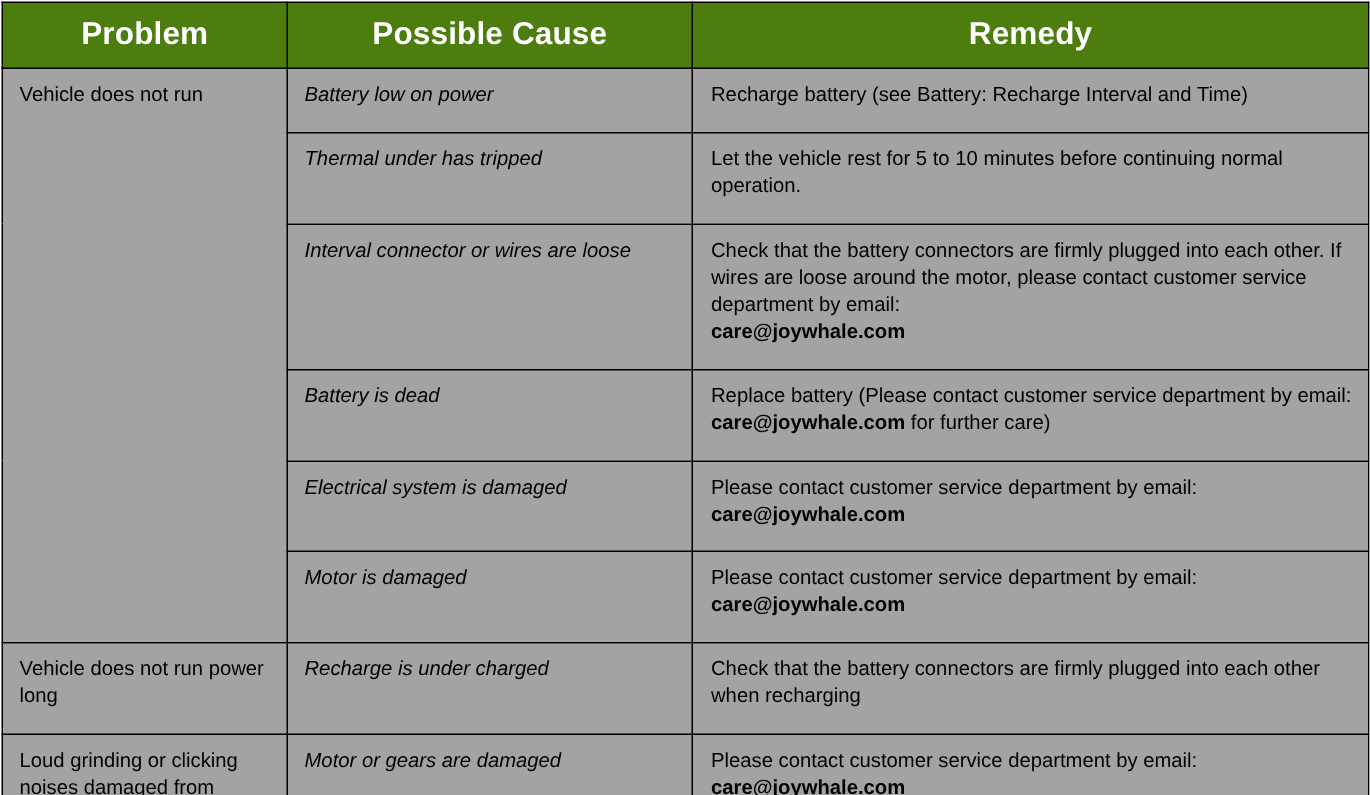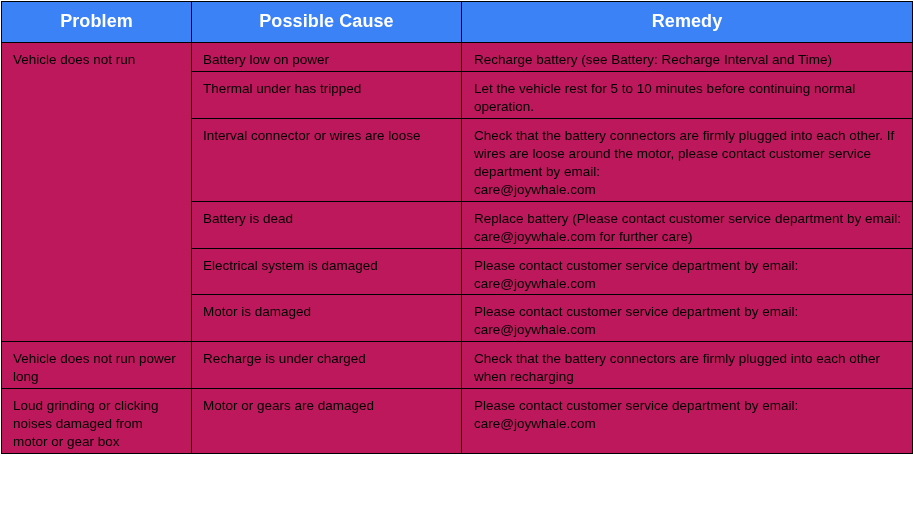--- a/index.html
+++ b/index.html
@@ -26,50 +26,51 @@
     margin: 1px 0 0 1px;
     table-layout: fixed;
   }
   table.troubleshoot th,
   table.troubleshoot td {
     border: 1px solid #000000;
     vertical-align: top;
     box-sizing: border-box;
   }
   thead th {
-    background: #3b82f6;
+    background: #4d7c0f;
     color: #ffffff;
-    font-size: 18px;
+    font-size: 21px;
     font-weight: bold;
     text-align: center;
     padding: 9px 4px 10px 4px;
     letter-spacing: 0.1px;
     border: 1px solid #000000;
   }
   col.c-problem { width: 190px; }
   col.c-cause   { width: 270px; }
   col.c-remedy  { width: 451px; }
 
   td {
     font-size: 13.5px;
     line-height: 1.33;
-    padding: 8px 10px 2px 10px;
-    background: #be185d;
+    padding: 8px 10px 16px 10px;
+    background: #a3a3a3;
   }
   td.problem-cell {
     padding-left: 11px;
   }
   td.cause-cell {
     padding-left: 11px;
+    font-style: italic;
   }
   td.remedy-cell {
     padding-left: 12px;
   }
   .email {
-    font-weight: normal;
+    font-weight: bold;
   }
 </style>
 </head>
 <body>
 
 <div class="sheet">
   <table class="troubleshoot">
     <colgroup>
       <col class="c-problem">
       <col class="c-cause">

